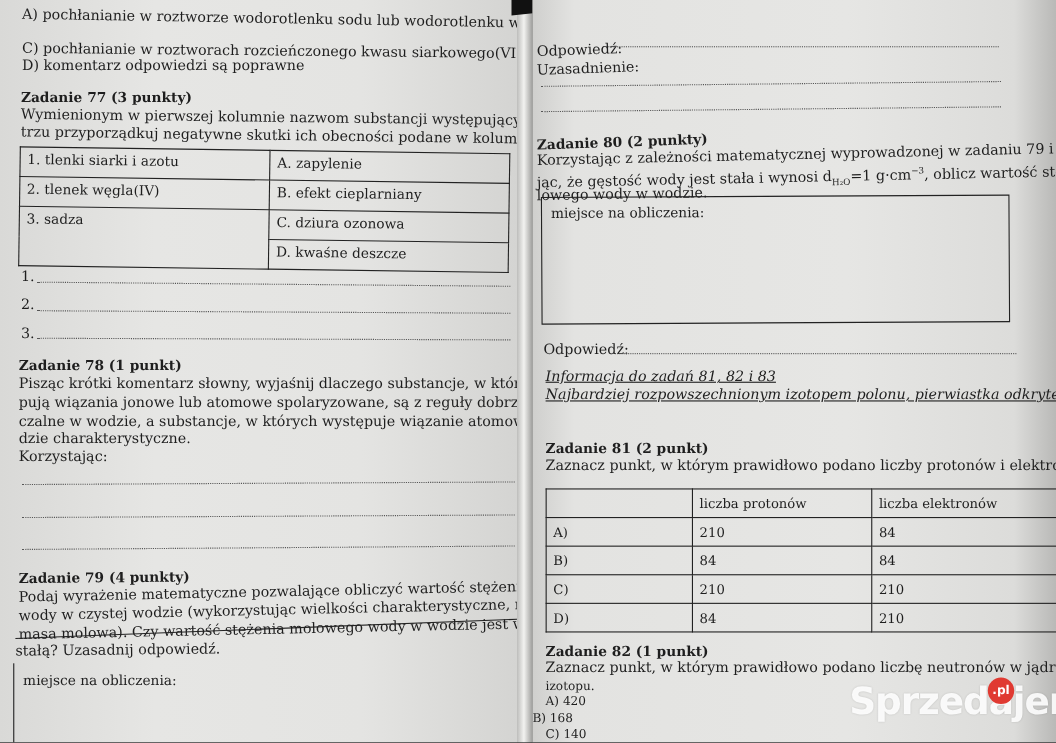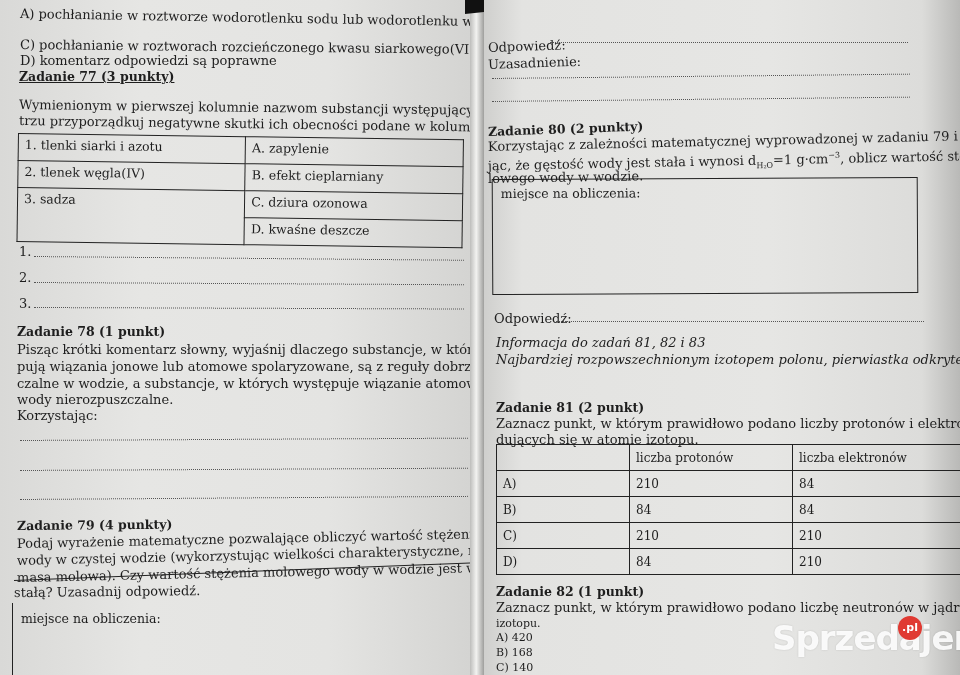--- a/index.html
+++ b/index.html
@@ -17,21 +17,21 @@
   .page.right { left:484px; width:476px;
     background:linear-gradient(90deg,#cfcfcd 0%,#e3e3e1 8%,#e6e6e4 60%,#dcdcda 92%,#b9b9b7 100%); }
   .gutter { position:absolute; left:470px; top:0; width:14px; height:675px;
     background:linear-gradient(90deg,#bdbdbb,#f2f2f0 45%,#9e9e9c); }
   .corner-dark { position:absolute; left:465px; top:0; width:80px; height:14px; background:#111; transform:skewY(-6deg); transform-origin:left top; }
 
   .abs { position:absolute; }
   .t { font-size:13px; line-height:15px; white-space:nowrap; }
   .t-sm { font-size:11px; }
   .b { font-weight:bold; font-size:12.5px; }
-  .i { font-style:italic; }
+  .i { font-style:italic;text-decoration:underline; }
   .dots { position:absolute; height:0; border-bottom:1.4px dotted #555; }
 
   table.match { position:absolute; border-collapse:collapse; font-size:12.5px; }
   table.match td { border:1.5px solid #222; padding:3px 6px; vertical-align:top; height:20px; }
 
   table.iso { position:absolute; border-collapse:collapse; font-size:12px; }
   table.iso td { border:1.4px solid #222; padding:4px 6px; height:17px; }
 
   .box { position:absolute; border:1.6px solid #222; }
   .box .lbl { font-size:12.5px; margin:6px 8px; }
@@ -41,21 +41,21 @@
   sup, sub { font-size:8px; }
 </style>
 </head>
 <body>
 
 <div class="page left">
   <div class="abs t" style="left:20px;top:6px;transform:rotate(1deg);transform-origin:left;">A) pochłanianie w roztworze wodorotlenku sodu lub wodorotlenku wapnia</div>
   <div class="abs t" style="left:20px;top:37px;transform:rotate(0.6deg);transform-origin:left;">C) pochłanianie w roztworach rozcieńczonego kwasu siarkowego(VI)</div>
   <div class="abs t" style="left:20px;top:53px;">D) komentarz odpowiedzi są poprawne</div>
 
-  <div class="abs b" style="left:19px;top:69px;text-decoration:underline;">Zadanie 77 (3 punkty)</div>
+  <div class="abs b" style="left:19px;top:81px;">Zadanie 77 (3 punkty)</div>
   <div class="abs t" style="left:19px;top:97px;transform:rotate(0.7deg);transform-origin:left;">Wymienionym w pierwszej kolumnie nazwom substancji występujących w powie-</div>
   <div class="abs t" style="left:19px;top:113px;transform:rotate(0.8deg);transform-origin:left;">trzu przyporządkuj negatywne skutki ich obecności podane w kolumnie drugiej.</div>
 
   <table class="match" style="left:18px;top:133px;width:446px;transform:rotate(0.8deg);transform-origin:left top;">
     <tbody>
         <tr>
       <td>1. tlenki siarki i azotu</td>
       <td>A. zapylenie</td>
     </tr>
     <tr>
@@ -76,21 +76,21 @@
   <div class="dots" style="left:34px;top:256px;width:430px;transform:rotate(0.5deg);transform-origin:left;"></div>
   <div class="abs t" style="left:19px;top:270px;">2.</div>
   <div class="dots" style="left:34px;top:282px;width:430px;transform:rotate(0.3deg);transform-origin:left;"></div>
   <div class="abs t" style="left:19px;top:296px;">3.</div>
   <div class="dots" style="left:34px;top:307px;width:430px;transform:rotate(0.2deg);transform-origin:left;"></div>
 
   <div class="abs b" style="left:17px;top:324px;">Zadanie 78 (1 punkt)</div>
   <div class="abs t" style="left:17px;top:342px;">Pisząc krótki komentarz słowny, wyjaśnij dlaczego substancje, w których wystę-</div>
   <div class="abs t" style="left:17px;top:359px;">pują wiązania jonowe lub atomowe spolaryzowane, są z reguły dobrze rozpusz-</div>
   <div class="abs t" style="left:17px;top:376px;">czalne w wodzie, a substancje, w których występuje wiązanie atomowe, są w wo-</div>
-  <div class="abs t" style="left:17px;top:392px;">wody nierozpuszczalne.</div>
+  <div class="abs t" style="left:17px;top:392px;">dzie charakterystyczne.</div>
   <div class="abs t" style="left:17px;top:408px;">Korzystając:</div>
   <div class="dots" style="left:20px;top:440px;width:448px;transform:rotate(-0.3deg);transform-origin:left;"></div>
   <div class="dots" style="left:20px;top:470px;width:448px;transform:rotate(-0.3deg);transform-origin:left;"></div>
   <div class="dots" style="left:20px;top:499px;width:448px;transform:rotate(-0.4deg);transform-origin:left;"></div>
 
   <div class="abs b" style="left:17px;top:518px;transform:rotate(-0.5deg);transform-origin:left;">Zadanie 79 (4 punkty)</div>
   <div class="abs t" style="left:17px;top:536px;transform:rotate(-1.2deg);transform-origin:left;">Podaj wyrażenie matematyczne pozwalające obliczyć wartość stężenia molowego</div>
   <div class="abs t" style="left:17px;top:553px;transform:rotate(-1.3deg);transform-origin:left;">wody w czystej wodzie (wykorzystując wielkości charakterystyczne, np. gęstość,</div>
   <div class="abs t" style="left:17px;top:570px;transform:rotate(-1.2deg);transform-origin:left;">masa molowa). Czy wartość stężenia molowego wody w wodzie jest wielkością</div>
   <div class="abs t" style="left:14px;top:585px;transform:rotate(-0.6deg);transform-origin:left;">stałą? Uzasadnij odpowiedź.</div>
@@ -122,21 +122,20 @@
   </div>
 
   <div class="abs t" style="left:10px;top:311px;">Odpowiedź:</div>
   <div class="dots" style="left:72px;top:321px;width:368px;"></div>
 
   <div class="abs t i" style="left:12px;top:335px;">Informacja do zadań 81, 82 i 83</div>
   <div class="abs t i" style="left:12px;top:352px;">Najbardziej rozpowszechnionym izotopem polonu, pierwiastka odkrytego przez</div>
 
   <div class="abs b" style="left:12px;top:400px;">Zadanie 81 (2 punkt)</div>
   <div class="abs t" style="left:12px;top:416px;">Zaznacz punkt, w którym prawidłowo podano liczby protonów i elektronów znaj-</div>
-  <div class="abs t" style="left:12px;top:432px;">dujących się w atomie izotopu.</div>
 
   <table class="iso" style="left:12px;top:444px;width:484px;">
     <tbody>
         <tr>
       <td style="width:120px;"></td>
       <td style="width:150px;">liczba protonów</td>
       <td>liczba elektronów</td>
     </tr>
     <tr>
       <td>A)</td>
@@ -158,18 +157,18 @@
       <td>84</td>
       <td>210</td>
     </tr>
   </tbody>
     </table>
 
   <div class="abs b" style="left:12px;top:584px;">Zadanie 82 (1 punkt)</div>
   <div class="abs t" style="left:12px;top:600px;">Zaznacz punkt, w którym prawidłowo podano liczbę neutronów w jądrze atomu</div>
   <div class="abs t t-sm" style="left:12px;top:616px;">izotopu.</div>
   <div class="abs t t-sm" style="left:12px;top:630px;">A) 420</div>
-  <div class="abs t t-sm" style="left:12px;top:645px;">B) 168</div>
+  <div class="abs t t-sm" style="left:0;top:645px;">B) 168</div>
   <div class="abs t t-sm" style="left:12px;top:660px;">C) 140</div>
 </div>
 
 <div class="watermark">Sprzedajemy</div>
 <div class="wm-badge">.pl</div>
 
 </body></html>

